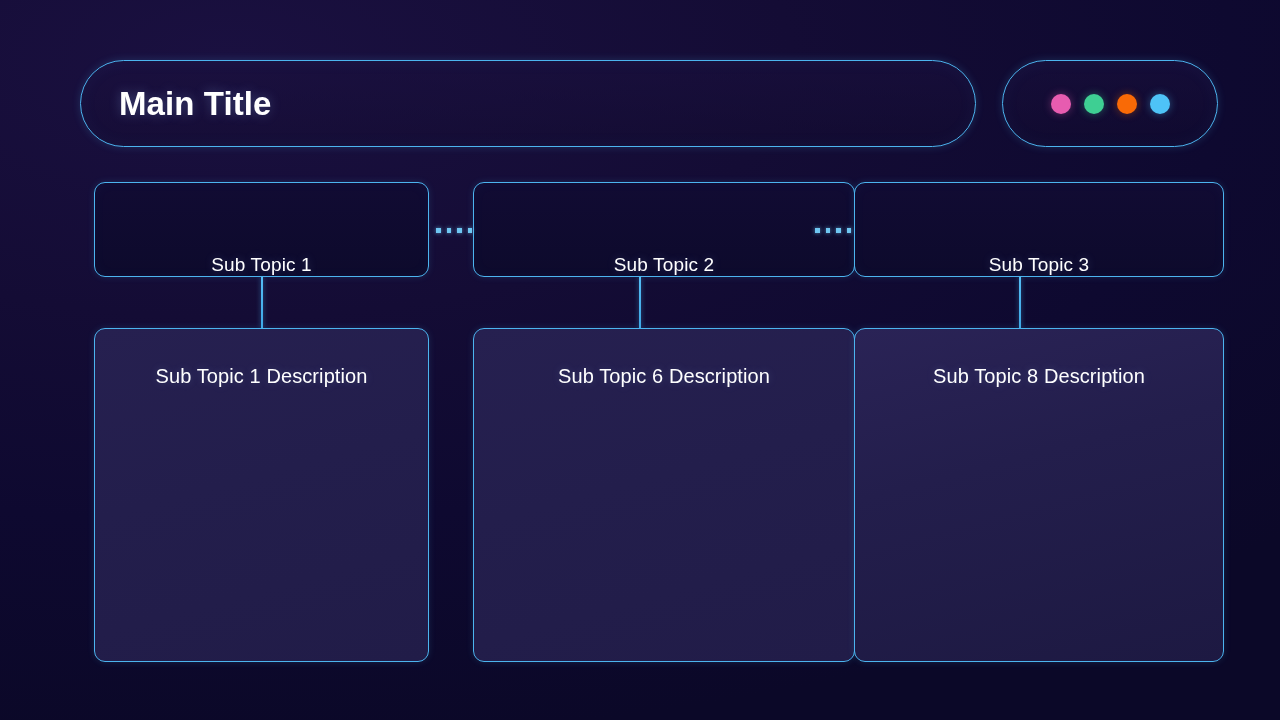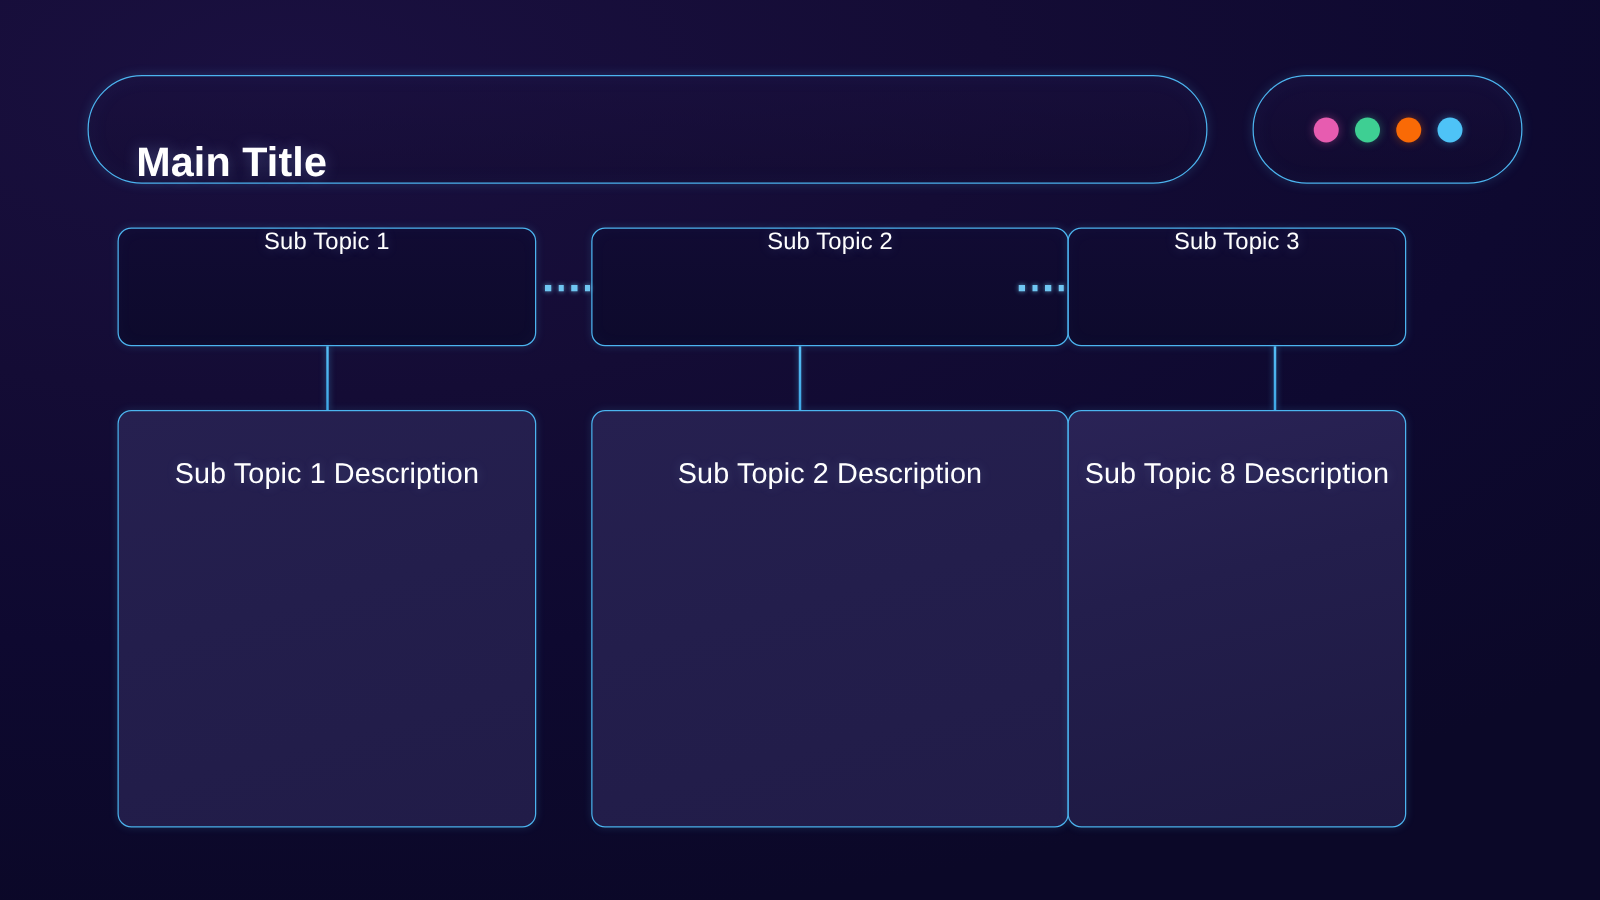--- a/index.html
+++ b/index.html
@@ -19,27 +19,27 @@
       linear-gradient(160deg, #180e3b 0%, #110a31 55%, #0b0827 100%);
   }
 
   
   #header-row {
     position:absolute; left:0; top:0; width:1280px; height:160px;
   }
 
   #title-card {
     position:absolute;
-    left:70px; top:60px;
+    left:80px; top:60px;
     width:896px; height:87px;
     border:1.6px solid #4cb4ef;
     border-radius:44px;
     background:linear-gradient(180deg, rgba(26,16,62,.55) 0%, rgba(18,11,45,.35) 100%);
     box-shadow:0 0 9px rgba(76,180,239,.20), inset 0 0 18px rgba(76,180,239,.05);
-    display:flex; align-items:flex-end;
+    display:flex; align-items:center;
   }
   #title-text {
     margin-left:38px;
     color:#ffffff;
     font-size:33px;
     font-weight:600;
     letter-spacing:.1px;
     line-height:1;
     text-shadow:0 0 12px rgba(150,190,255,.30);
   }
@@ -54,30 +54,30 @@
     box-shadow:0 0 9px rgba(76,180,239,.20), inset 0 0 18px rgba(76,180,239,.05);
     display:flex; align-items:center; justify-content:center;
     gap:13px;
   }
   .legend-dot { width:20px; height:20px; border-radius:50%; }
 
   
   .column { position:absolute; top:182px; }
   #col-0 { left:94px;  width:335px; }
   #col-1 { left:473px; width:382px; }
-  #col-2 { left:854px; width:271px; }
+  #col-2 { left:854px; width:370px; }
 
   .topic-card {
     position:relative;
     height:95px;
     border:1.5px solid #4cb4ef;
     border-radius:11px;
     background:linear-gradient(180deg, #110b33 0%, #0d0a2c 100%);
     box-shadow:0 0 7px rgba(76,180,239,.16), inset 0 0 14px rgba(76,180,239,.035);
-    display:flex; align-items:flex-start; justify-content:center;
+    display:flex; align-items:flex-end; justify-content:center;
   }
   .topic-label {
     color:#ffffff;
     font-size:19px;
     font-weight:400;
     letter-spacing:.15px;
     text-shadow:0 0 9px rgba(150,190,255,.25);
   }
 
   
@@ -103,21 +103,21 @@
     box-shadow:0 0 7px rgba(76,180,239,.16);
   }
   #col-2 .desc-card {
     background:linear-gradient(165deg, #2a2356 0%, #231e4c 40%, #1d1942 100%);
   }
   .desc-label {
     position:absolute;
     left:0; right:0; top:36px;
     text-align:center;
     color:#ffffff;
-    font-size:23px;
+    font-size:20px;
     font-weight:400;
     letter-spacing:.1px;
     text-shadow:0 0 9px rgba(150,190,255,.22);
   }
 
   
   .dotted-link {
     position:absolute;
     top:228px;
     height:5px;
@@ -161,21 +161,21 @@
     <span class="desc-label">Sub Topic 1 Description</span>
   </div>
 </div>
 
 <div class="column" id="col-1">
   <div class="topic-card">
     <span class="topic-label">Sub Topic 2</span>
   </div>
   <div class="stem" id="stem-1"></div>
   <div class="desc-card">
-    <span class="desc-label">Sub Topic 2 Description</span>
+    <span class="desc-label">Sub Topic 6 Description</span>
   </div>
 </div>
 
 <div class="column" id="col-2">
   <div class="topic-card">
     <span class="topic-label">Sub Topic 3</span>
   </div>
   <div class="stem" id="stem-2"></div>
   <div class="desc-card">
     <span class="desc-label">Sub Topic 8 Description</span>

